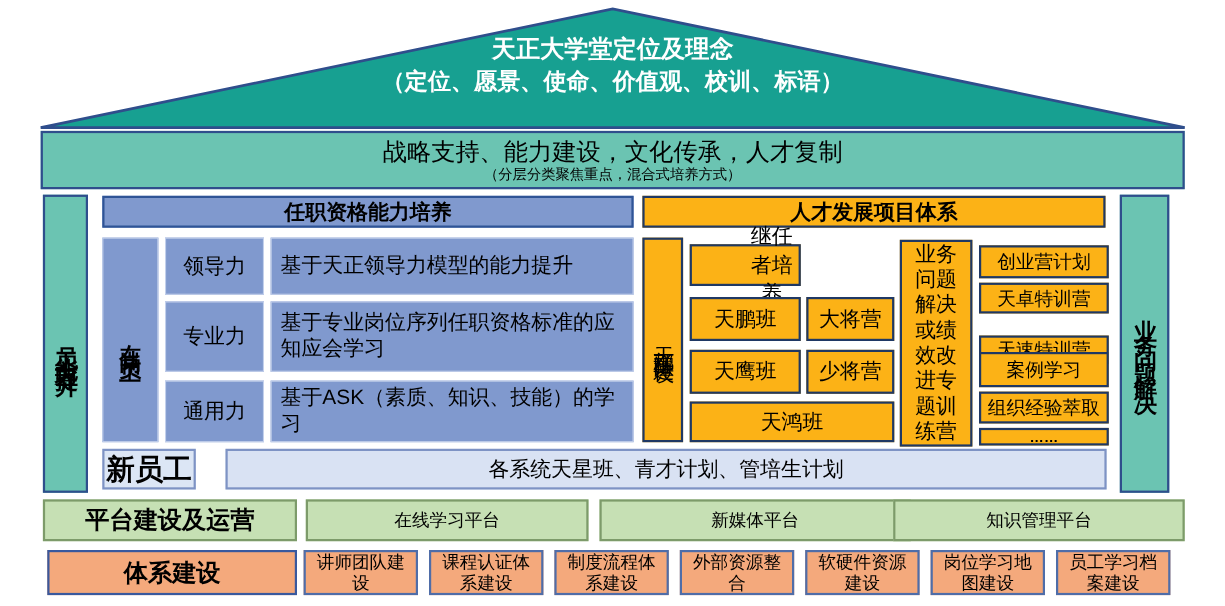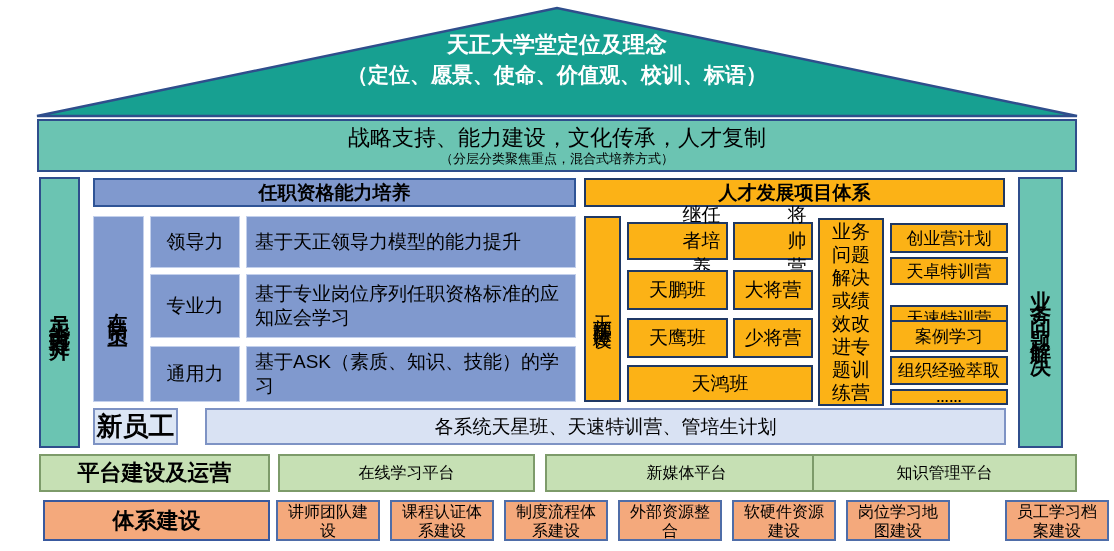--- a/index.html
+++ b/index.html
@@ -53,21 +53,21 @@
   .green{background:#c6e0b4;border:2px solid #7d9b6a;}
   .plat-label{left:39px;top:454px;width:231px;height:38px;font-weight:bold;font-size:22px;}
   .plat0{left:278px;top:454px;width:257px;height:38px;font-size:16px;}
   .plat1{left:545px;top:454px;width:283px;height:38px;font-size:16px;}
   .plat2{left:812px;top:454px;width:265px;height:38px;font-size:16px;}
 
   
   .salmon{background:#f4a97c;border:2px solid #39599e;}
   .sys-label{left:43px;top:500px;width:227px;height:41px;font-weight:bold;font-size:22px;}
   .sys-item{top:500px;width:104px;height:41px;background:#f4a97c;border:2px solid #4f6da8;font-size:16px;line-height:19px;padding:0 6px;}
-  .s0{left:276px;} .s1{left:390px;} .s2{left:504px;} .s3{left:618px;} .s4{left:732px;} .s5{left:846px;} .s6{left:960px;margin-left:45px;}
+  .s0{left:276px;} .s1{left:390px;} .s2{left:504px;} .s3{left:618px;} .s4{left:732px;} .s5{left:846px;} .s6{left:960px;}
 </style>
 </head>
 <body>
 
 <div class="stage">
 
   <svg class="abs" width="1114" height="118" style="left:0;top:0;">
     <polygon points="37,116 557,8 1077,116" fill="#17a091" stroke="#2f4e8c" stroke-width="2.5"></polygon>
   </svg>
   <div class="abs col roof-text">
@@ -89,27 +89,26 @@
   <div class="abs center blue-box cap-label row1">领导力</div>
   <div class="abs center blue-box cap-desc row1">基于天正领导力模型的能力提升</div>
 
   <div class="abs center blue-box cap-label row2">专业力</div>
   <div class="abs center blue-box cap-desc row2">基于专业岗位序列任职资格标准的应知应会学习</div>
 
   <div class="abs center blue-box cap-label row3">通用力</div>
   <div class="abs center blue-box cap-desc row3">基于ASK（素质、知识、技能）的学习</div>
 
   <div class="abs center newemp">新员工</div>
-  <div class="abs center newemp-desc">各系统天星班、天速特训营、管培生计划</div>
+  <div class="abs center newemp-desc">各系统天星班、青才计划、管培生计划</div>
 
   <div class="abs center or or-hd">人才发展项目体系</div>
   <div class="abs center or cadre">干部梯队建设</div>
 
   <div class="abs center or gcell gc1 gr1">继任者培养</div>
-  <div class="abs center or gcell gc2 gr1">将帅营</div>
   <div class="abs center or gcell gc1 gr2">天鹏班</div>
   <div class="abs center or gcell gc2 gr2">大将营</div>
   <div class="abs center or gcell gc1 gr3">天鹰班</div>
   <div class="abs center or gcell gc2 gr3">少将营</div>
   <div class="abs center or gfull">天鸿班</div>
 
   <div class="abs or midnarrow">业务问题解决或绩效改进专题训练营</div>
 
   <div class="abs center or ritem ri0">创业营计划</div>
   <div class="abs center or ritem ri1">天卓特训营</div>

